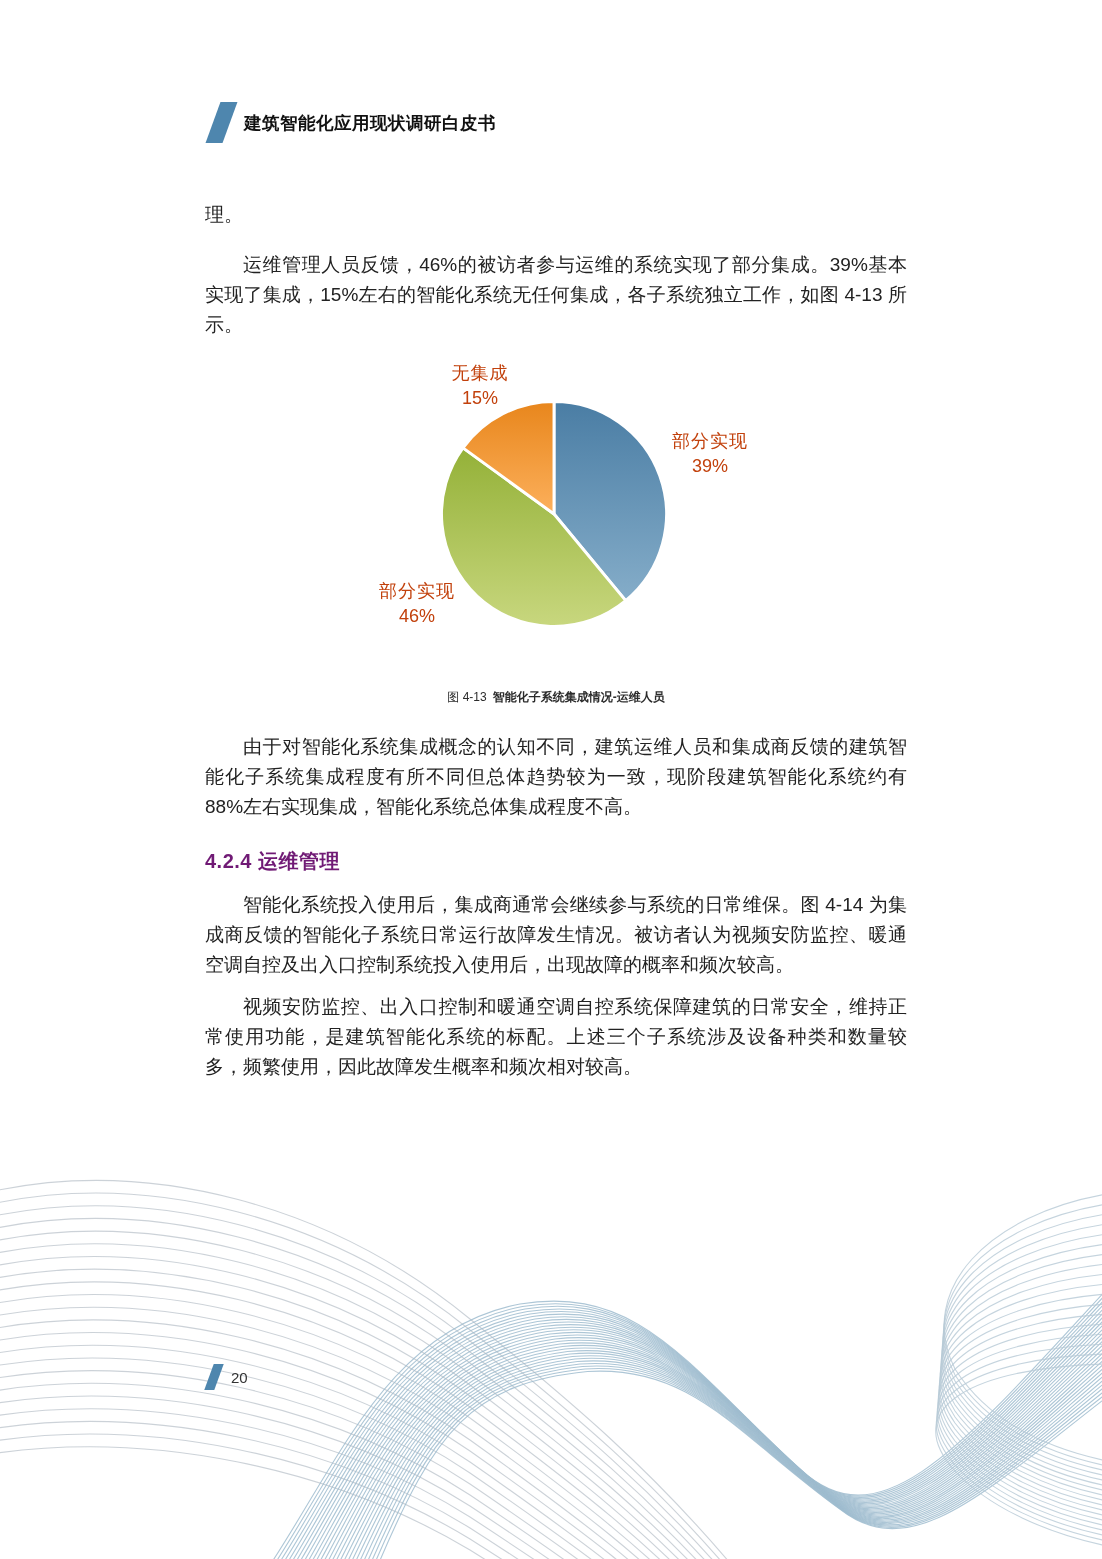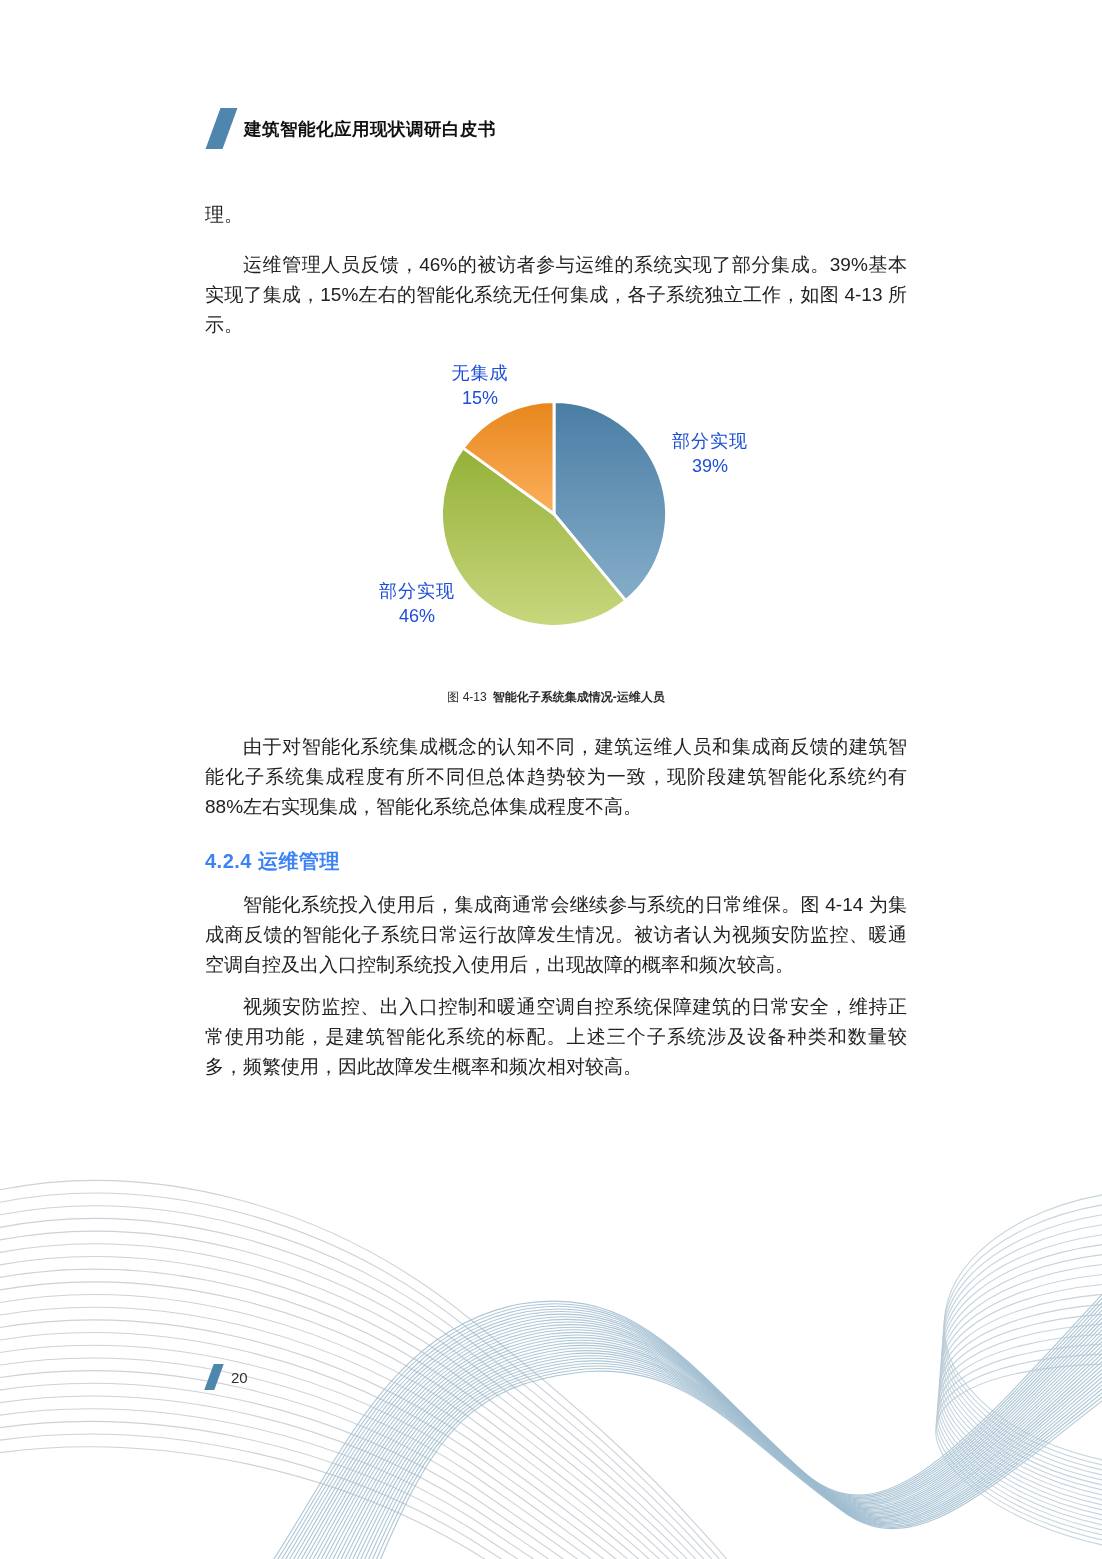--- a/index.html
+++ b/index.html
@@ -4,21 +4,21 @@
 <style>
   * { margin:0; padding:0; box-sizing:border-box; }
   html,body { background:#e9e9e9; }
   .page {
     position:relative; width:1102px; height:1559px; margin:0 auto;
     background:#ffffff; overflow:hidden;
     font-family:"Liberation Sans","DejaVu Sans",sans-serif;
     color:#222222;
   }
   
-  .header { position:absolute; left:205px; top:108px; display:flex; align-items:center; z-index:2; }
+  .header { position:absolute; left:205px; top:102px; display:flex; align-items:center; z-index:2; }
   .logo-mark {
     width:17px; height:41px; background:#4e86ae;
     transform:skewX(-20deg); margin-right:14px; margin-left:8px;
   }
   .header-title { font-size:17.5px; font-weight:bold; color:#111; letter-spacing:0.5px; }
 
   
   .content { position:absolute; left:205px; top:200px; width:702px; z-index:2; }
   .content p {
     font-size:19px; line-height:30px; text-align:justify; color:#222;
@@ -27,36 +27,36 @@
   .p-survey   { margin-top:20px; }
   .p-after-caption { margin-top:23px; }
   .p-maint    { margin-top:14px; }
   .p-subsys   { margin-top:12px; }
 
   
   .figure { position:relative; width:702px; height:285px; margin-top:20px; }
   .pie-svg { position:absolute; left:232px; top:37px; width:234px; height:234px; }
   .pie-label {
     position:absolute; width:140px; text-align:center;
-    font-size:18px; line-height:25px; color:#1d4ed8; letter-spacing:1px;
+    font-size:18px; line-height:25px; color:#c2410c; letter-spacing:1px;
   }
   .pie-label .pct { letter-spacing:0; }
   .lbl-none    { left:205px; top:1px;  }
   .lbl-basic   { left:435px; top:69px; }
   .lbl-partial { left:142px; top:219px;}
 
   .figure-caption {
     margin-top:40px; text-align:center; font-size:12px; line-height:24px; color:#2b2b2b;
   }
   .figure-caption .cap-label { font-weight:normal; margin-right:6px; }
   .figure-caption .cap-title { font-weight:bold; }
 
   .section-heading {
     margin-top:24px; font-size:20px; line-height:30px; font-weight:bold;
-    color:#3b82f6; letter-spacing:0.5px;
+    color:#701a75; letter-spacing:0.5px;
   }
 
   
   .footer { position:absolute; left:205px; top:1364px; display:flex; align-items:center; z-index:3; }
   .footer-mark {
     width:10px; height:26px; background:#4e86ae;
     transform:skewX(-20deg); margin-right:12px; margin-left:4px;
   }
   .footer-page { font-size:15px; color:#333; }
 

